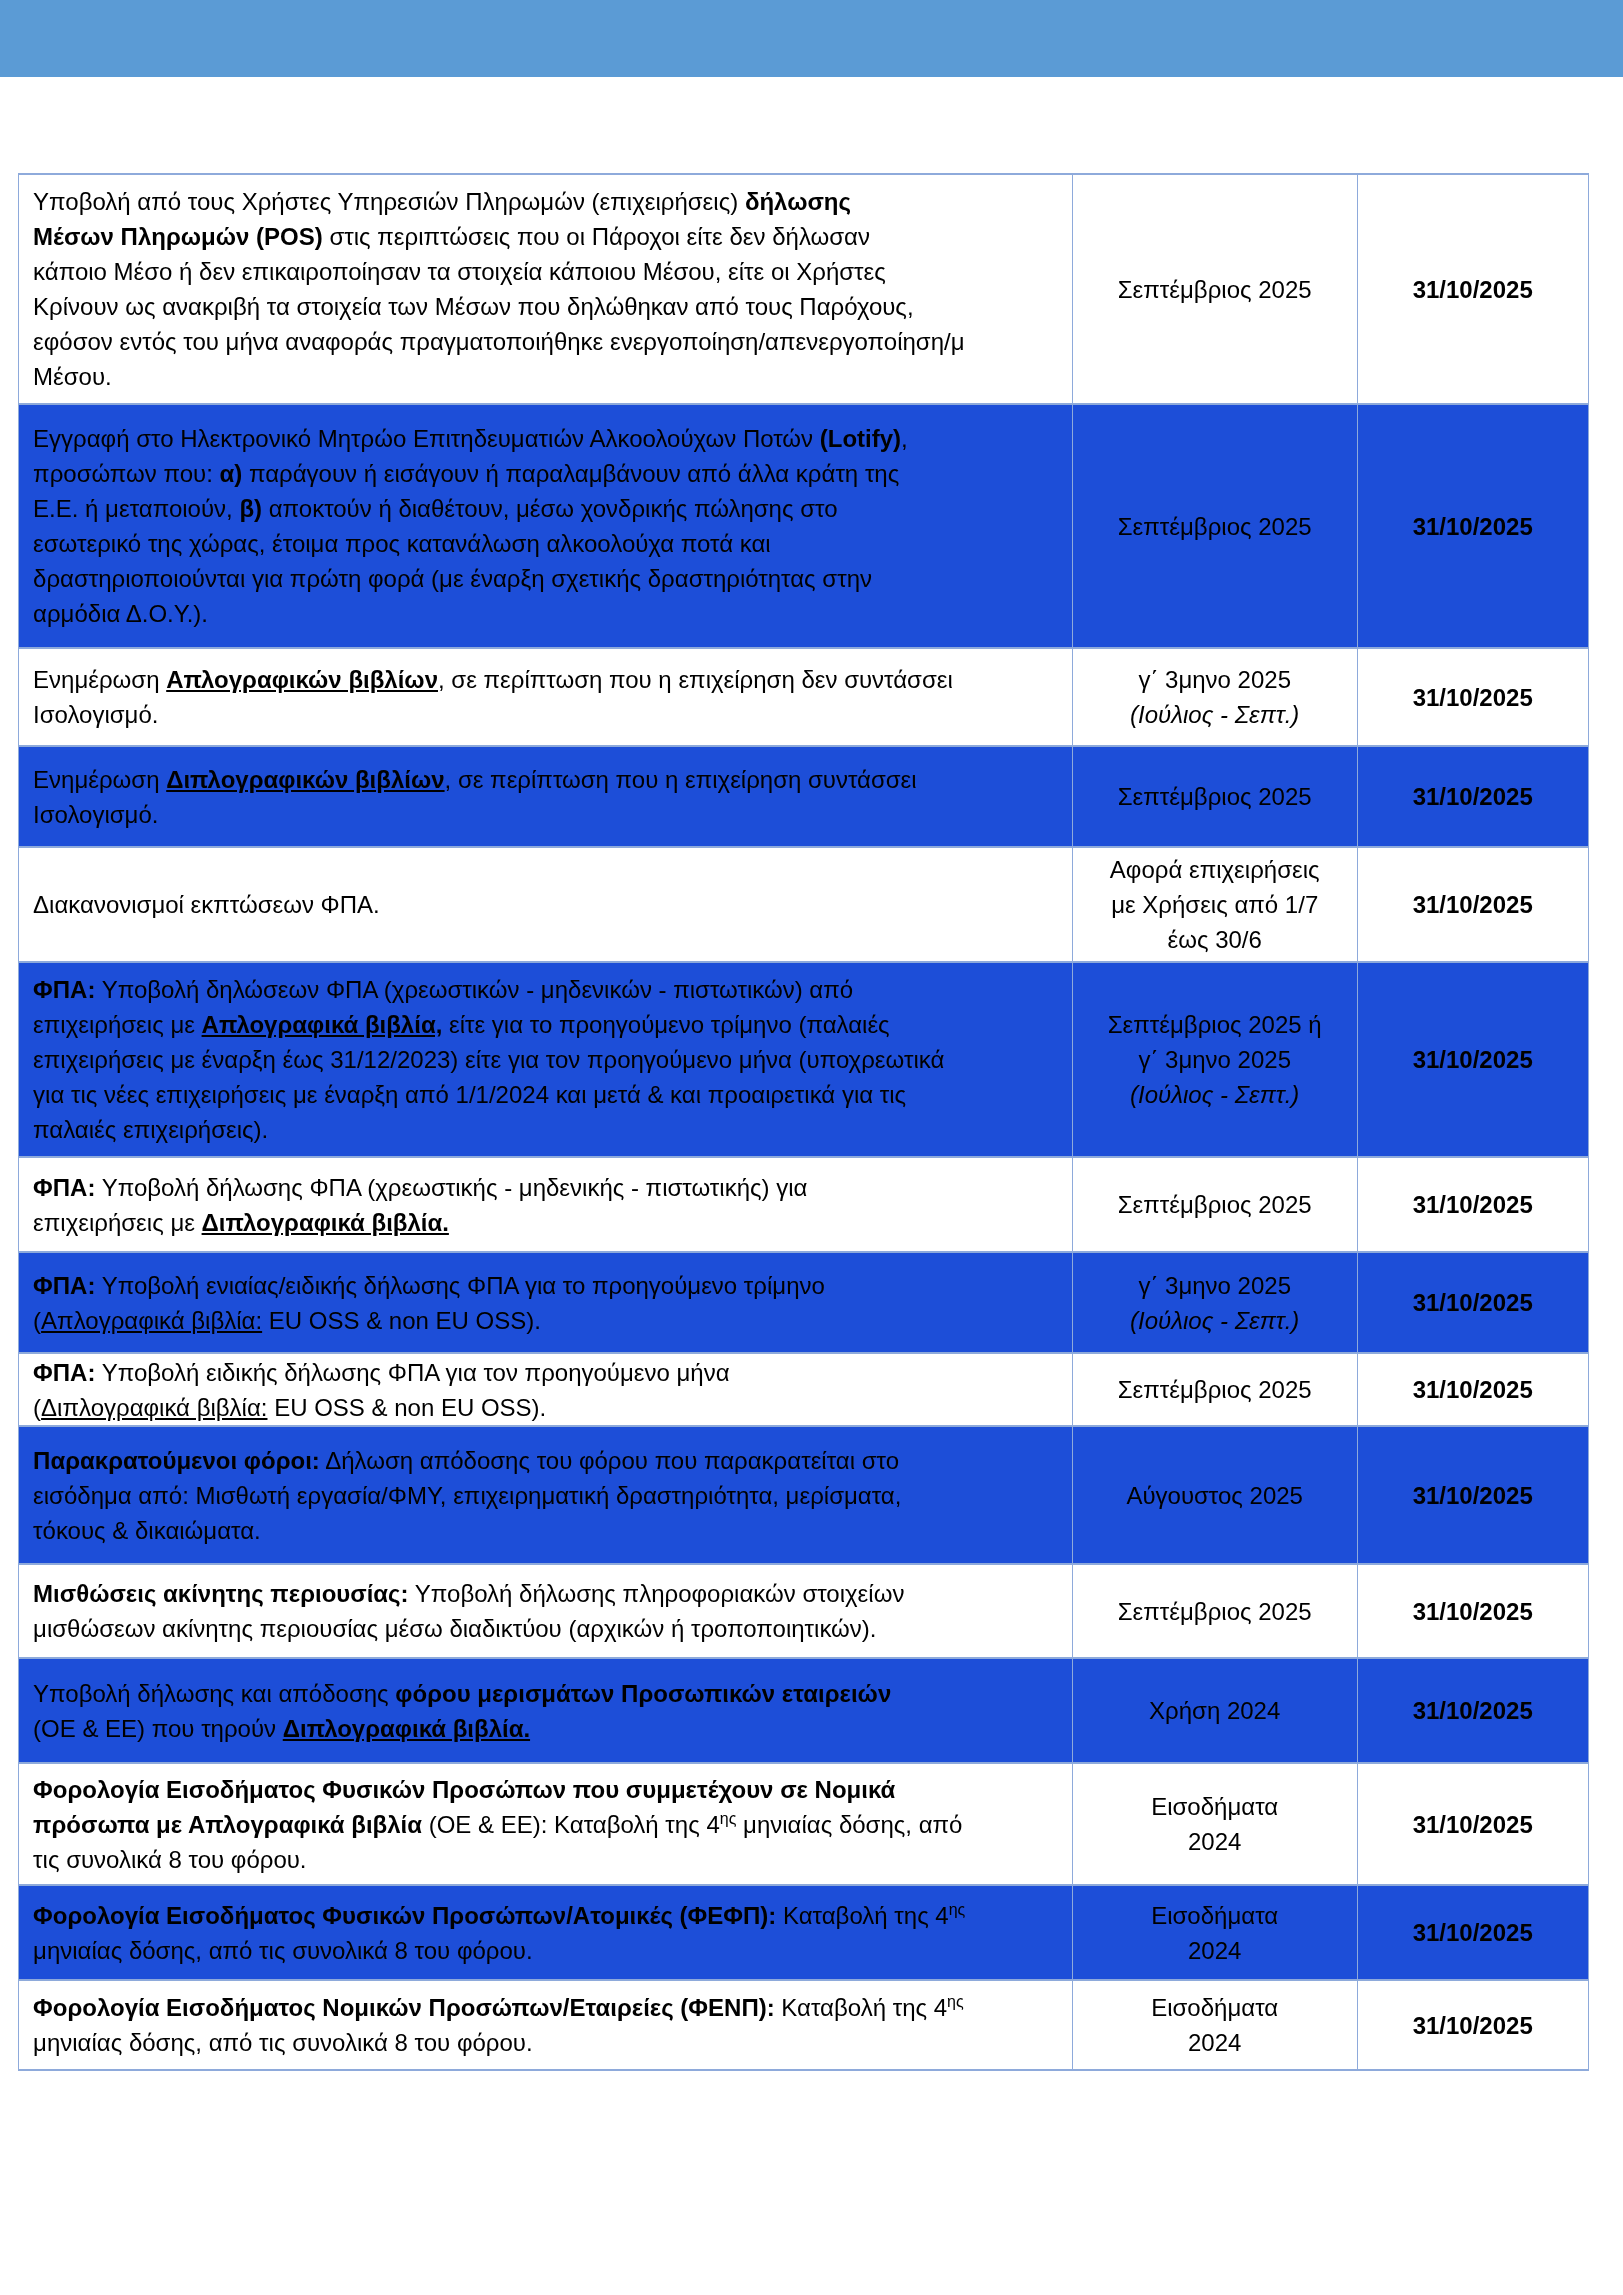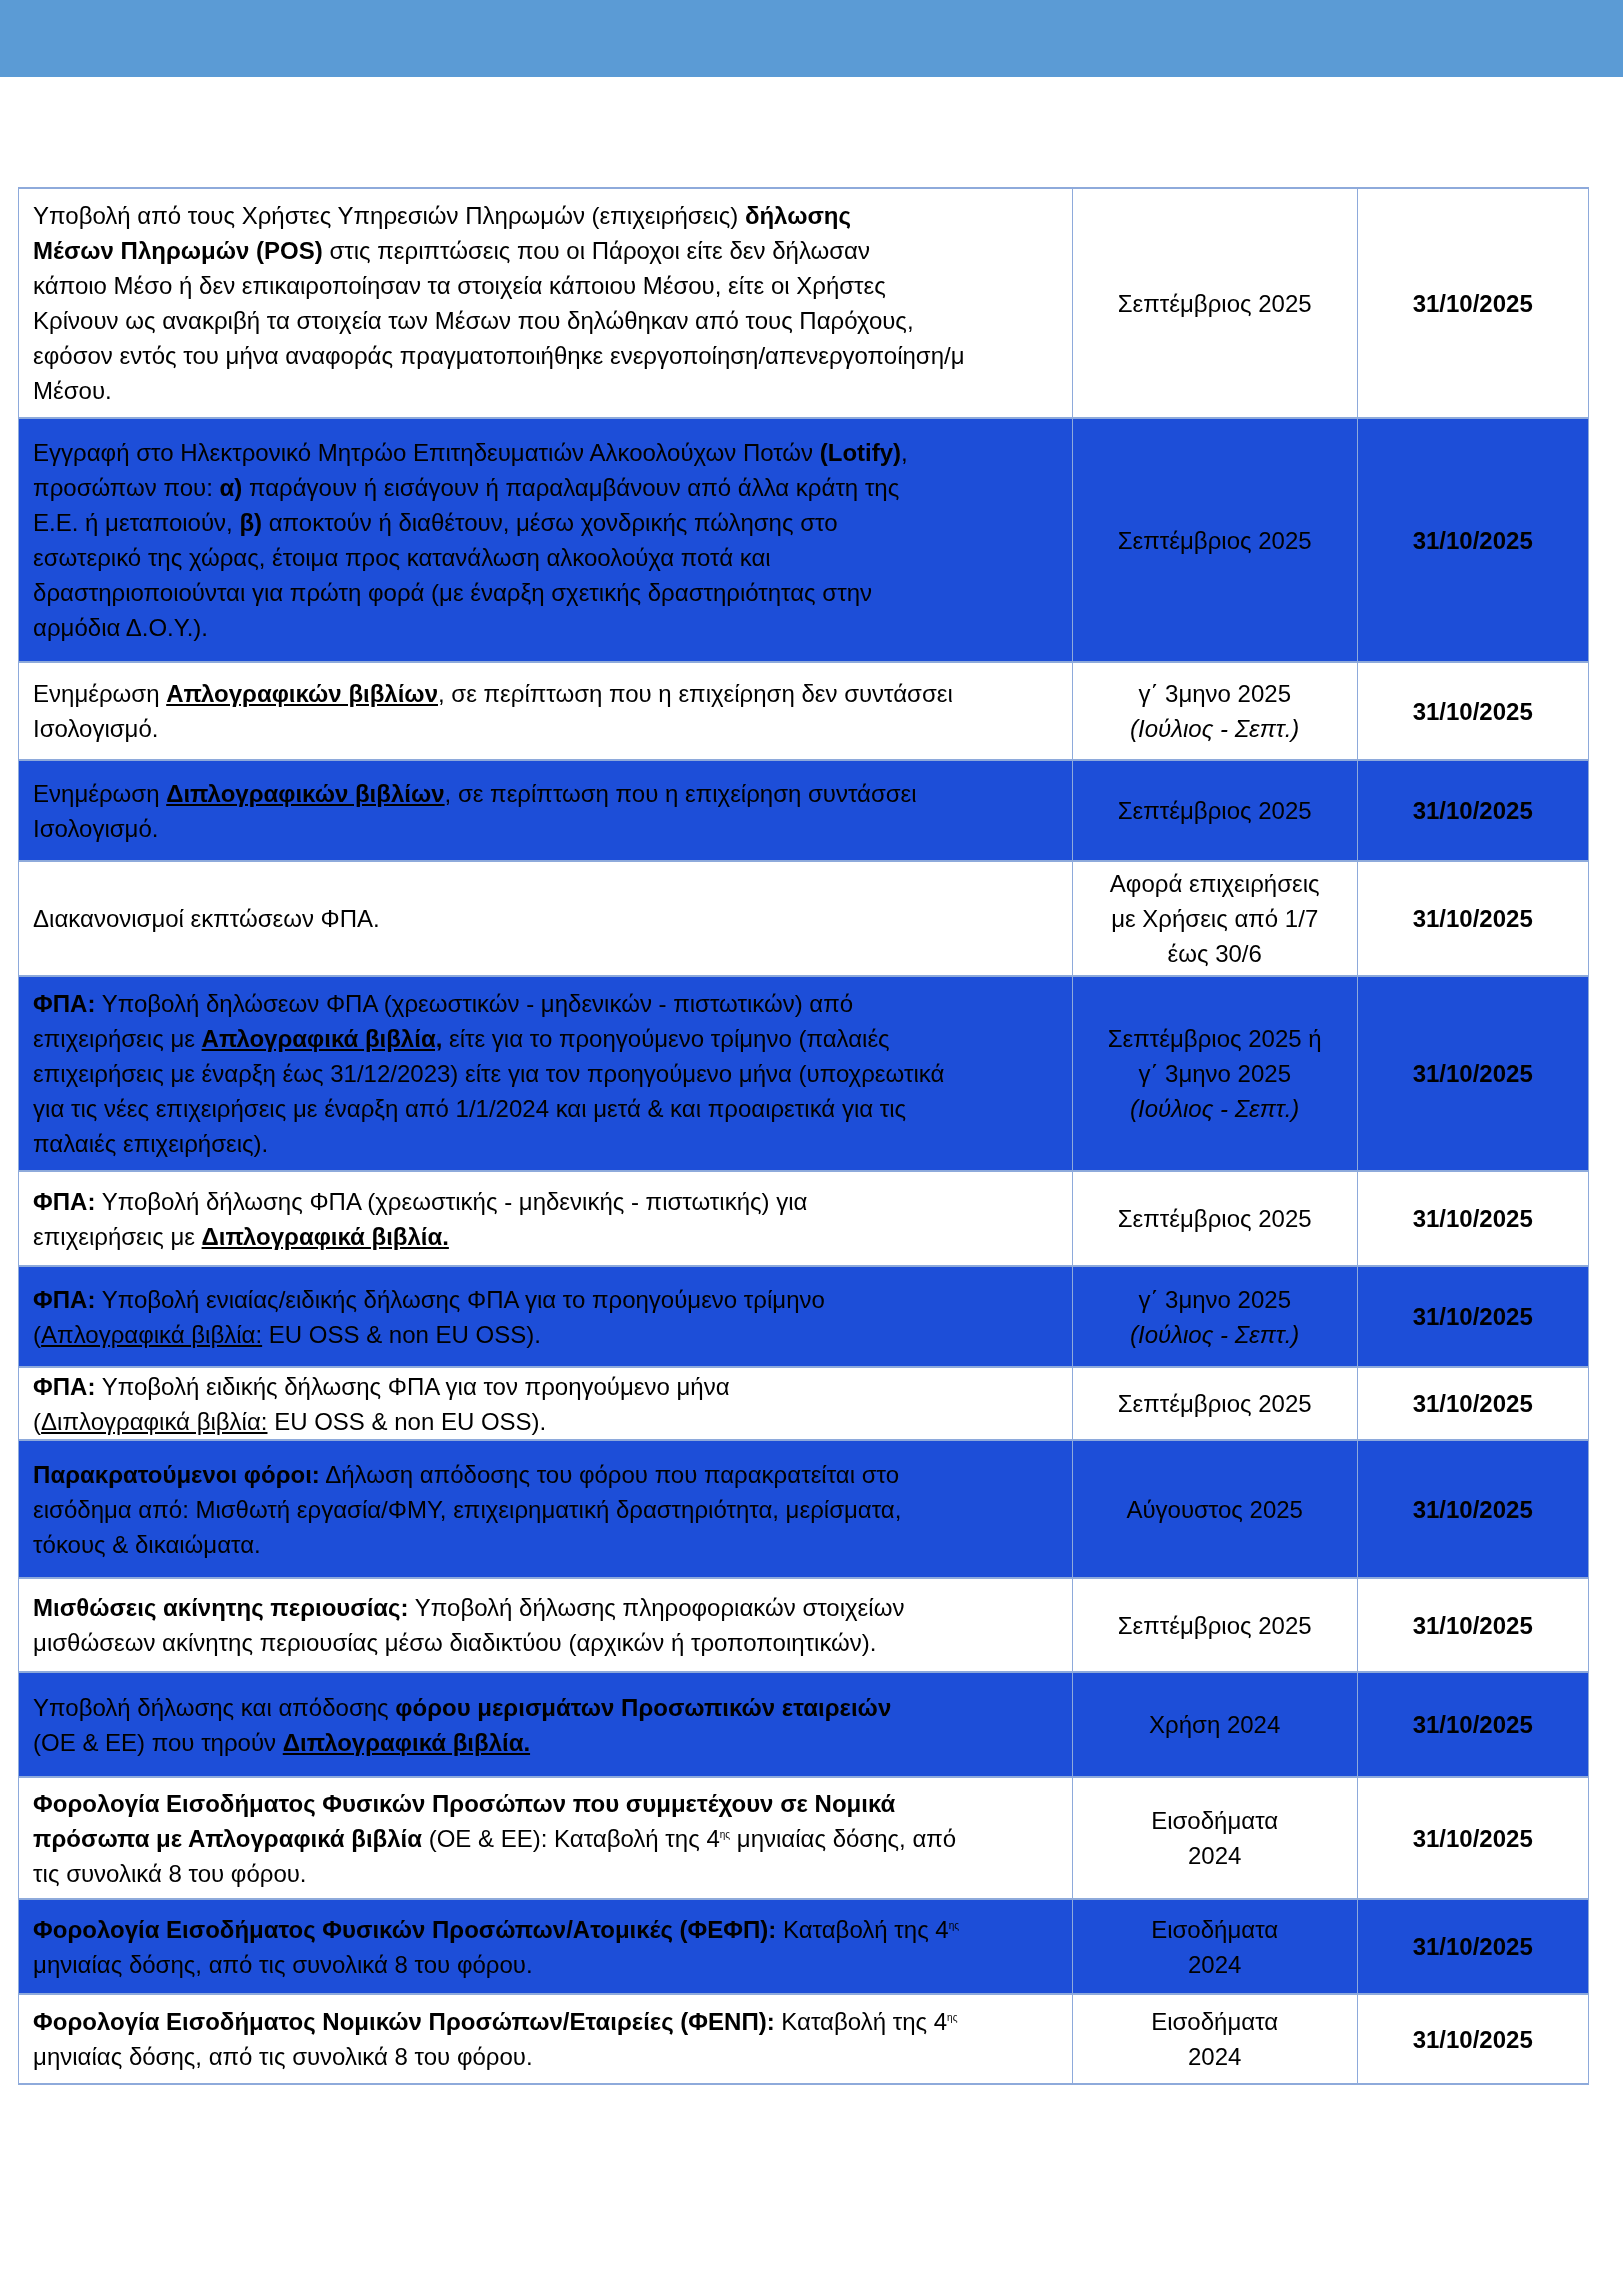--- a/index.html
+++ b/index.html
@@ -6,42 +6,42 @@
   body {
     width: 1623px; height: 2295px; background: #ffffff; position: relative;
     font-family: "Liberation Sans", "DejaVu Sans", sans-serif; color: #000;
     overflow: hidden;
   }
   .header-band {
     position: absolute; left: 0; top: 0; width: 1623px; height: 77px;
     background: #5B9BD5;
   }
   table.deadlines {
-    position: absolute; left: 17.7px; top: 187px; width: 1570px;
+    position: absolute; left: 17.7px; top: 173px; width: 1570px;
     border-collapse: collapse; table-layout: fixed;
   }
   table.deadlines col.c1 { width: 1054px; }
   table.deadlines col.c2 { width: 285px; }
   table.deadlines col.c3 { width: 231px; }
   table.deadlines tr { border-top: 2px solid #8EAADB; }
   table.deadlines tr:last-child { border-bottom: 2px solid #8EAADB; }
   table.deadlines td {
     border-left: 1.3px solid #8EAADB; border-right: 1.3px solid #8EAADB;
     vertical-align: middle; font-size: 24px; line-height: 35px;
     padding: 0 14.4px;
   }
   tr.alt td { background: #1d4ed8; }
   td.desc { text-align: left; overflow: hidden; white-space: normal; }
   td.period { text-align: center; padding: 0 6.5px; }
   td.deadline { text-align: center; font-weight: bold; font-size: 25px; }
   .b { font-weight: bold; }
   .u { text-decoration: underline; }
   .i { font-style: italic; }
   .line { display: block; white-space: nowrap; }
-  sup { font-size: 10px; line-height: 0; vertical-align: 9.2px; }
+  sup { font-size: 16px; line-height: 0; vertical-align: 9.2px; }
 </style>
 </head>
 <body>
 
 <div class="header-band"></div>
 
 <table class="deadlines">
   <colgroup>
       <col class="c1">
       <col class="c2">

